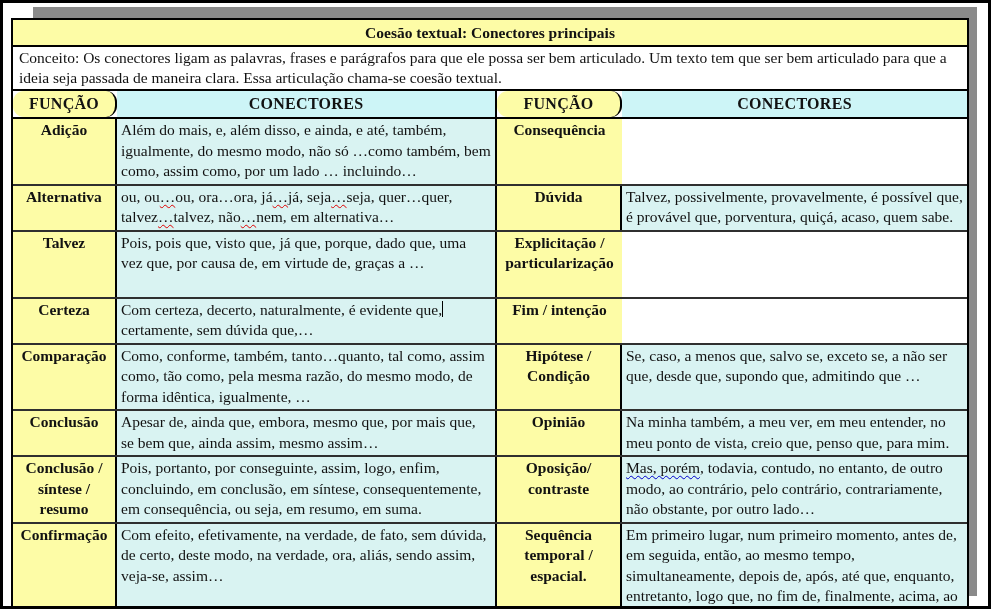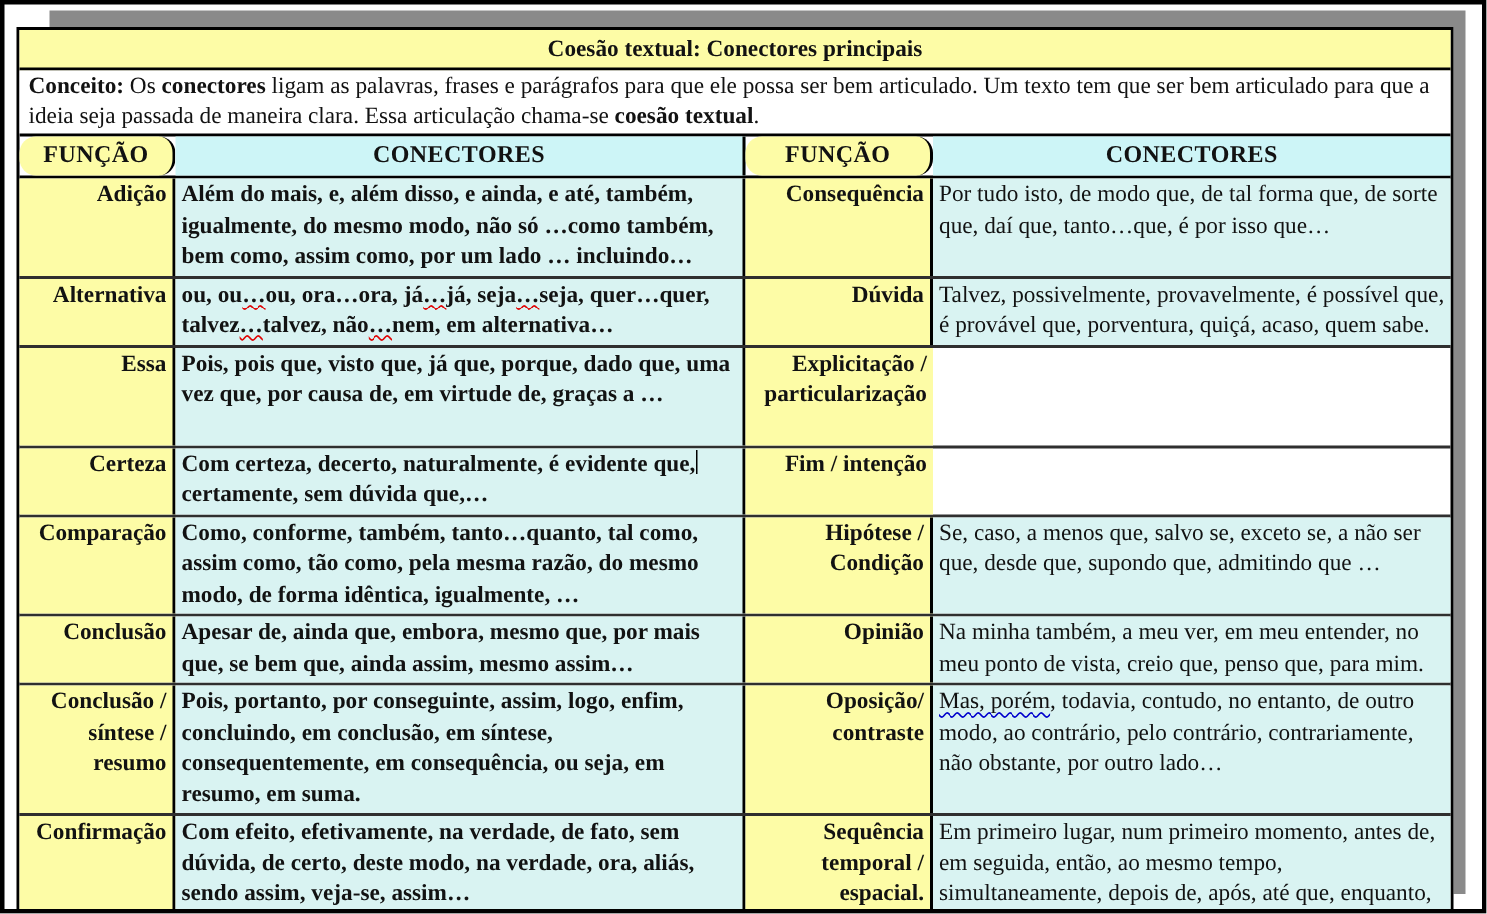--- a/index.html
+++ b/index.html
@@ -64,43 +64,43 @@
   .cell{
     box-sizing:border-box;
     border-right:2px solid #000;
     padding:1px 4px 2px 4px;
     font-size:15.5px;
     line-height:20.5px;
     overflow:hidden;
   }
   .cell:last-child{border-right:none;}
   .c1{flex:0 0 104px;}
-  .c2{flex:0 0 380px;font-weight:bold;}
+  .c2{flex:0 0 380px;}
   .c3{flex:0 0 125px;}
   .c4{flex:1 1 auto;}
   .fc{
     background:var(--cell-yellow);
     font-weight:bold;
-    text-align:right;
+    text-align:center;
     font-family:Liberation Serif, serif;
   }
   .cc{background:var(--cell-cyan);}
   .hdr-row{border-bottom:2px solid #000;}
   .hdr{
     min-height:26px;
     font-weight:bold;
     text-align:center;
     line-height:23px;
     font-size:16px;
     letter-spacing:.3px;
   }
   .hdr.f{background:var(--cell-yellow);border-radius:11px;}
   .hdr.c{background:var(--header-cyan);}
   
-  .m-b{font-weight:bold;}
+  .m-b{font-weight:normal;}
   .m-red{
     text-decoration:underline wavy var(--squiggle-red) 1px;
     text-decoration-skip-ink:none;
     text-underline-offset:2px;
   }
   .m-blue{
     text-decoration:underline wavy var(--squiggle-blue) 1px;
     text-decoration-skip-ink:none;
     text-underline-offset:2px;
   }
@@ -129,32 +129,31 @@
         <div class="cell c1 hdr f">FUNÇÃO</div>
         <div class="cell c2 hdr c">CONECTORES</div>
         <div class="cell c3 hdr f">FUNÇÃO</div>
         <div class="cell c4 hdr c">CONECTORES</div>
       </div>
 
       <div class="row" style="min-height:62px">
         <div class="cell c1 fc">Adição</div>
         <div class="cell c2 cc">Além do mais, e, além disso, e ainda, e até, também, igualmente, do mesmo modo, não só …como também, bem como, assim como, por um lado …  incluindo…</div>
         <div class="cell c3 fc">Consequência</div>
-        <div class="cell c4 cc">Por tudo isto, de modo que, de tal forma que, de sorte que, daí que, tanto…que, é por isso que…</div>
       </div>
 
       <div class="row" style="min-height:43px">
         <div class="cell c1 fc">Alternativa</div>
         <div class="cell c2 cc"><span>ou, ou</span><span class="m-red">…</span><span>ou, ora…ora, já</span><span class="m-red">…</span><span>já, seja</span><span class="m-red">…</span><span>seja, quer…quer, talvez</span><span class="m-red">…</span><span>talvez, não</span><span class="m-red">…</span><span>nem, em alternativa…</span></div>
         <div class="cell c3 fc">Dúvida</div>
         <div class="cell c4 cc">Talvez, possivelmente, provavelmente, é possível que, é provável que, porventura, quiçá, acaso, quem sabe.</div>
       </div>
 
       <div class="row" style="min-height:67px">
-        <div class="cell c1 fc">Essa</div>
+        <div class="cell c1 fc">Talvez</div>
         <div class="cell c2 cc">Pois, pois que, visto que, já que, porque, dado que, uma vez que, por causa de, em virtude de, graças a …</div>
         <div class="cell c3 fc">Explicitação / particularização</div>
       </div>
 
       <div class="row" style="min-height:43px">
         <div class="cell c1 fc">Certeza</div>
         <div class="cell c2 cc"><span>Com certeza, decerto, naturalmente, é evidente que,</span><span class="m-cursor"></span><span> certamente, sem dúvida que,…</span></div>
         <div class="cell c3 fc">Fim / intenção</div>
       </div>
 

